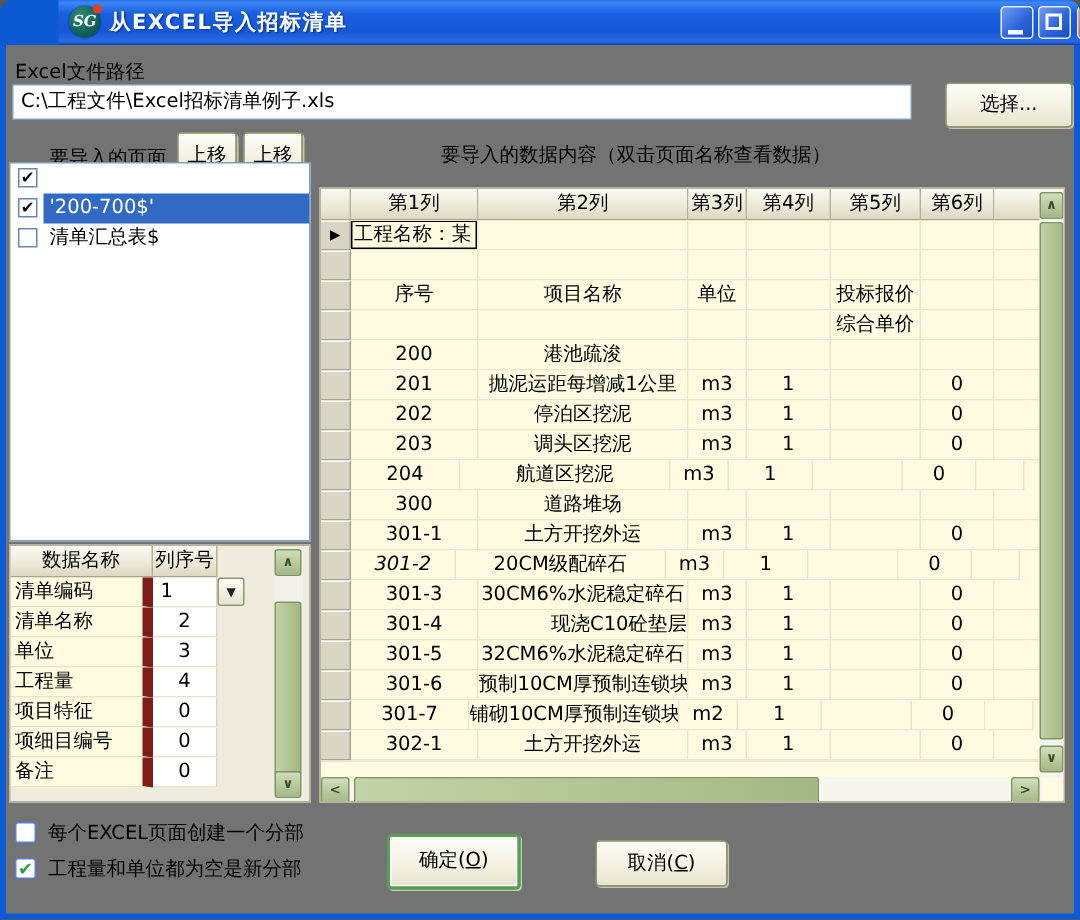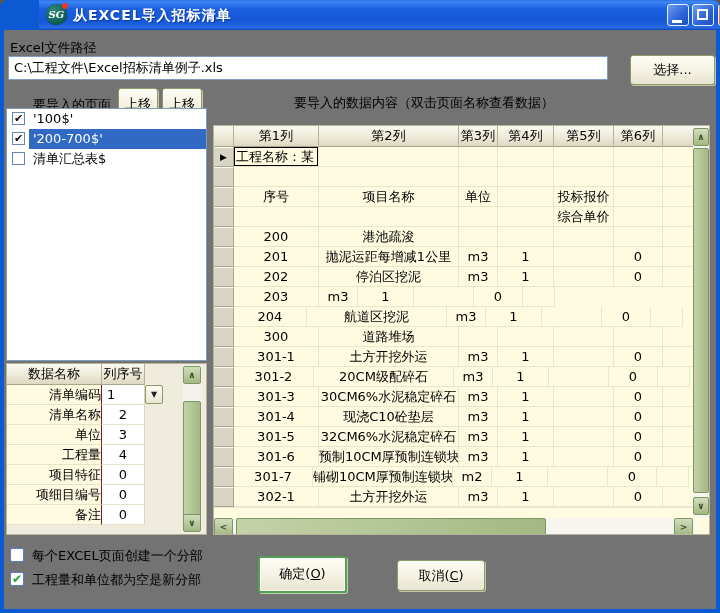--- a/index.html
+++ b/index.html
@@ -40,21 +40,21 @@
     font-size:11px;line-height:11px;text-align:center;color:#111;font-weight:bold;}
   .list-label{position:absolute;left:26px;top:0;right:0;height:20px;}
   .list-row.selected .list-label{background:#316ac5;color:#fff;left:22px;padding-left:4px;}
 
   
   .maptable{position:absolute;left:2px;top:333px;width:201px;height:172px;box-sizing:border-box;background:#efecdd;border:1px solid #b8b49c;overflow:hidden;}
   .map-scroll{position:absolute;right:4px;top:1px;bottom:1px;width:19px;background:#f3f2ea;}
   .hdr-cell{box-sizing:border-box;background:linear-gradient(180deg,#fbfaf2 0%,#ece8d6 60%,#dcd8c2 100%);
     border-right:1px solid #b5b195;border-bottom:1px solid #a9a58b;text-align:center;font-size:13px;line-height:20px;height:21px;}
   .map-row{display:flex;height:20px;line-height:20px;font-size:13px;}
-  .map-name{width:95px;box-sizing:border-box;background:#fffbe1;border-right:1px solid #7f1d1d;border-bottom:1px solid #e6e3c8;padding-left:3px;text-align:right;}
+  .map-name{width:95px;box-sizing:border-box;background:#fffbe1;border-right:7px solid #7f1d1d;border-bottom:1px solid #e6e3c8;padding-left:3px;}
   .map-val{width:43px;box-sizing:border-box;background:#fff;border-right:1px solid #d8d5bb;border-bottom:1px solid #e6e3c8;text-align:center;position:relative;}
   .map-val.combo{text-align:left;padding-left:5px;}
   .combo-btn{position:absolute;right:-19px;top:0px;width:18px;height:19px;box-sizing:border-box;border:1px solid #8a9a6a;border-radius:2px;
     background:linear-gradient(180deg,#fdfcf4,#e9e5d2);font-size:8px;line-height:17px;text-align:center;color:#222;}
 
   
   .sb-btn{position:absolute;box-sizing:border-box;border:1px solid #7e9663;border-radius:2px;
     background:linear-gradient(180deg,#d2ddbd,#a3b883);color:#3c4c28;font-size:9px;font-weight:bold;text-align:center;}
   .sb-thumb{position:absolute;box-sizing:border-box;border:1px solid #7e9663;border-radius:2px;
     background:linear-gradient(90deg,#c4d2a8,#a3b883);}
@@ -102,21 +102,20 @@
     <div class="xpbtn btn-browse">选择...</div>
 
     <div class="lbl" style="left:4px;top:66px;margin-left:25px;">要导入的页面</div>
     <div class="xpbtn btn-move1">上移</div>
     <div class="xpbtn btn-move2">上移</div>
     <div class="grid-caption">要导入的数据内容（双击页面名称查看数据）</div>
 
     <div class="listbox" id="pagesList">
         <div class="list-row">
           <span class="list-cb">✔</span>
-          <span class="list-label">'100$'</span>
         </div>
         <div class="list-row selected">
           <span class="list-cb">✔</span>
           <span class="list-label">'200-700$'</span>
         </div>
         <div class="list-row">
           <span class="list-cb"></span>
           <span class="list-label">清单汇总表$</span>
         </div>
       </div>
@@ -239,20 +238,21 @@
             <div class="g-cell" style="width: 140px;">停泊区挖泥</div>
             <div class="g-cell" style="width: 39px;">m3</div>
             <div class="g-cell" style="width: 56px;">1</div>
             <div class="g-cell" style="width: 60px;"></div>
             <div class="g-cell" style="width: 49px;">0</div>
             <div class="g-cell" style="width: 32px;"></div>
           </div>
           <div class="g-row">
             <div class="g-ind"></div>
             <div class="g-cell" style="width: 85px;">203</div>
+            <div class="g-cell" style="width: 140px;">调头区挖泥</div>
             <div class="g-cell" style="width: 39px;">m3</div>
             <div class="g-cell" style="width: 56px;">1</div>
             <div class="g-cell" style="width: 60px;"></div>
             <div class="g-cell" style="width: 49px;">0</div>
             <div class="g-cell" style="width: 32px;"></div>
           </div>
           <div class="g-row">
             <div class="g-ind"></div>
             <div class="g-cell" style="width: 73px;">204</div>
             <div class="g-cell" style="width: 140px;">航道区挖泥</div>
@@ -277,42 +277,42 @@
             <div class="g-cell" style="width: 85px;">301-1</div>
             <div class="g-cell" style="width: 140px;">土方开挖外运</div>
             <div class="g-cell" style="width: 39px;">m3</div>
             <div class="g-cell" style="width: 56px;">1</div>
             <div class="g-cell" style="width: 60px;"></div>
             <div class="g-cell" style="width: 49px;">0</div>
             <div class="g-cell" style="width: 32px;"></div>
           </div>
           <div class="g-row">
             <div class="g-ind"></div>
-            <div class="g-cell" style="width: 80px;">301-2</div>
+            <div class="g-cell" style="width: 70px; font-style: italic;">301-2</div>
             <div class="g-cell" style="width: 140px;">20CM级配碎石</div>
             <div class="g-cell" style="width: 39px;">m3</div>
             <div class="g-cell" style="width: 56px;">1</div>
             <div class="g-cell" style="width: 60px;"></div>
             <div class="g-cell" style="width: 49px;">0</div>
             <div class="g-cell" style="width: 32px;"></div>
           </div>
           <div class="g-row">
             <div class="g-ind"></div>
             <div class="g-cell" style="width: 85px;">301-3</div>
             <div class="g-cell" style="width: 140px;">30CM6%水泥稳定碎石</div>
             <div class="g-cell" style="width: 39px;">m3</div>
             <div class="g-cell" style="width: 56px;">1</div>
             <div class="g-cell" style="width: 60px;"></div>
             <div class="g-cell" style="width: 49px;">0</div>
             <div class="g-cell" style="width: 32px;"></div>
           </div>
           <div class="g-row">
             <div class="g-ind"></div>
             <div class="g-cell" style="width: 85px;">301-4</div>
-            <div class="g-cell" style="width: 140px;">现浇C10砼垫层</div>
+            <div class="g-cell" style="width: 140px; text-align: right;">现浇C10砼垫层</div>
             <div class="g-cell" style="width: 39px;">m3</div>
             <div class="g-cell" style="width: 56px;">1</div>
             <div class="g-cell" style="width: 60px;"></div>
             <div class="g-cell" style="width: 49px;">0</div>
             <div class="g-cell" style="width: 32px;"></div>
           </div>
           <div class="g-row">
             <div class="g-ind"></div>
             <div class="g-cell" style="width: 85px;">301-5</div>
             <div class="g-cell" style="width: 140px;">32CM6%水泥稳定碎石</div>

